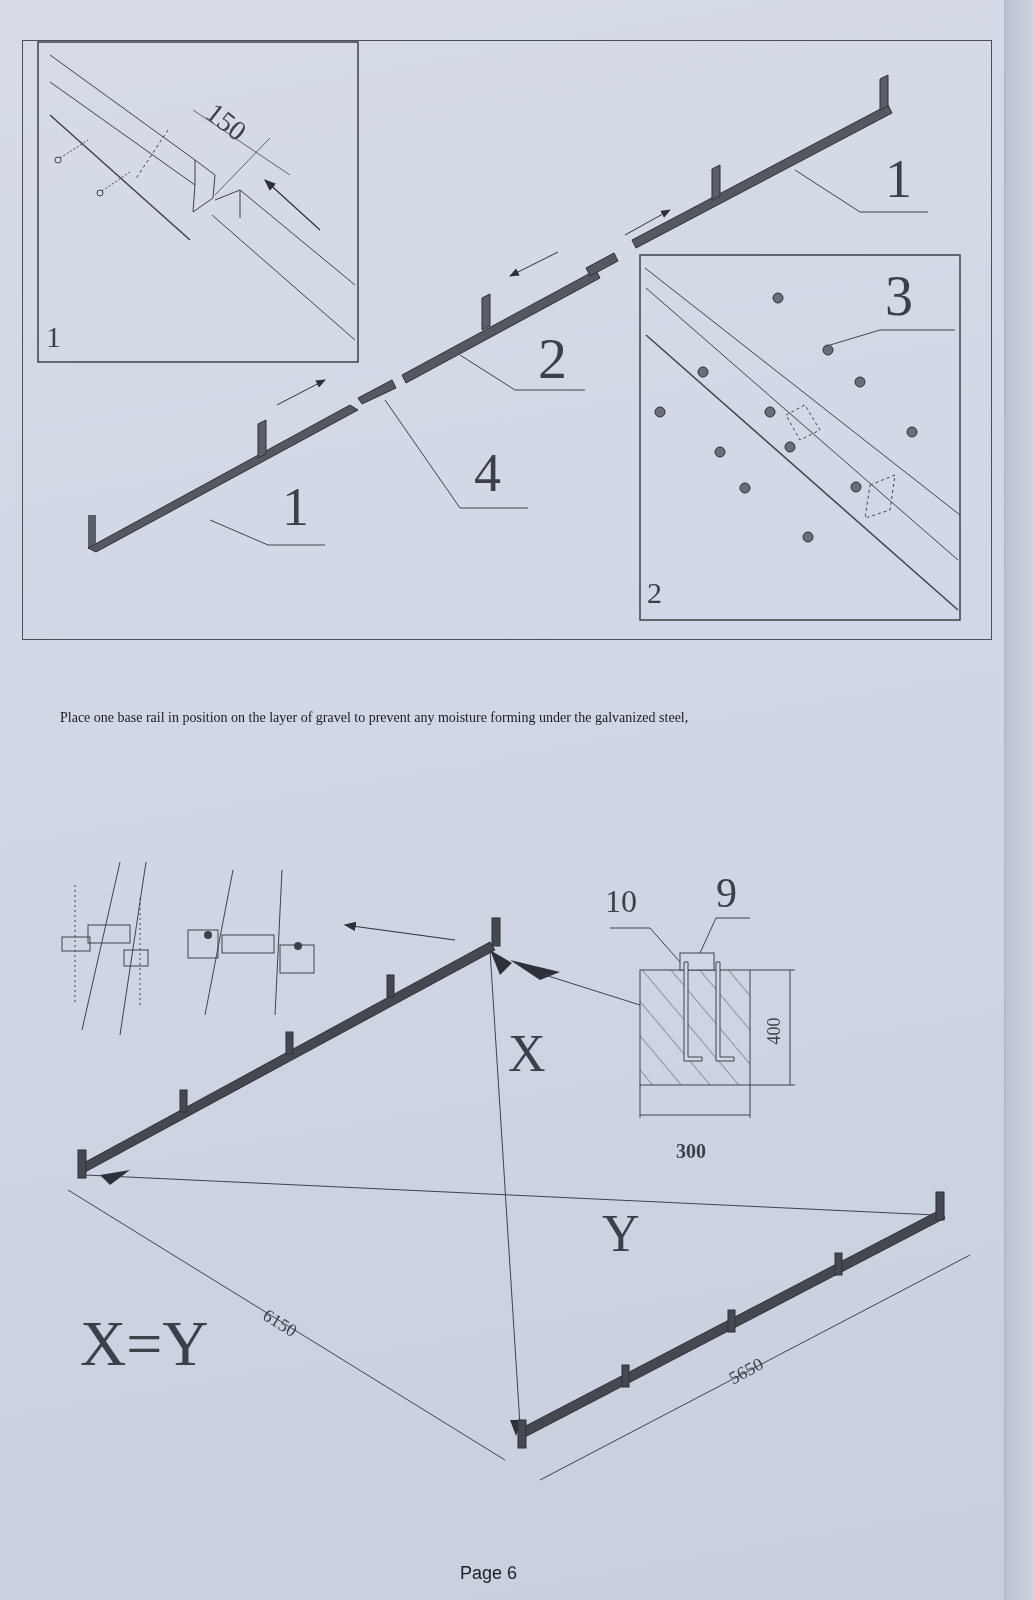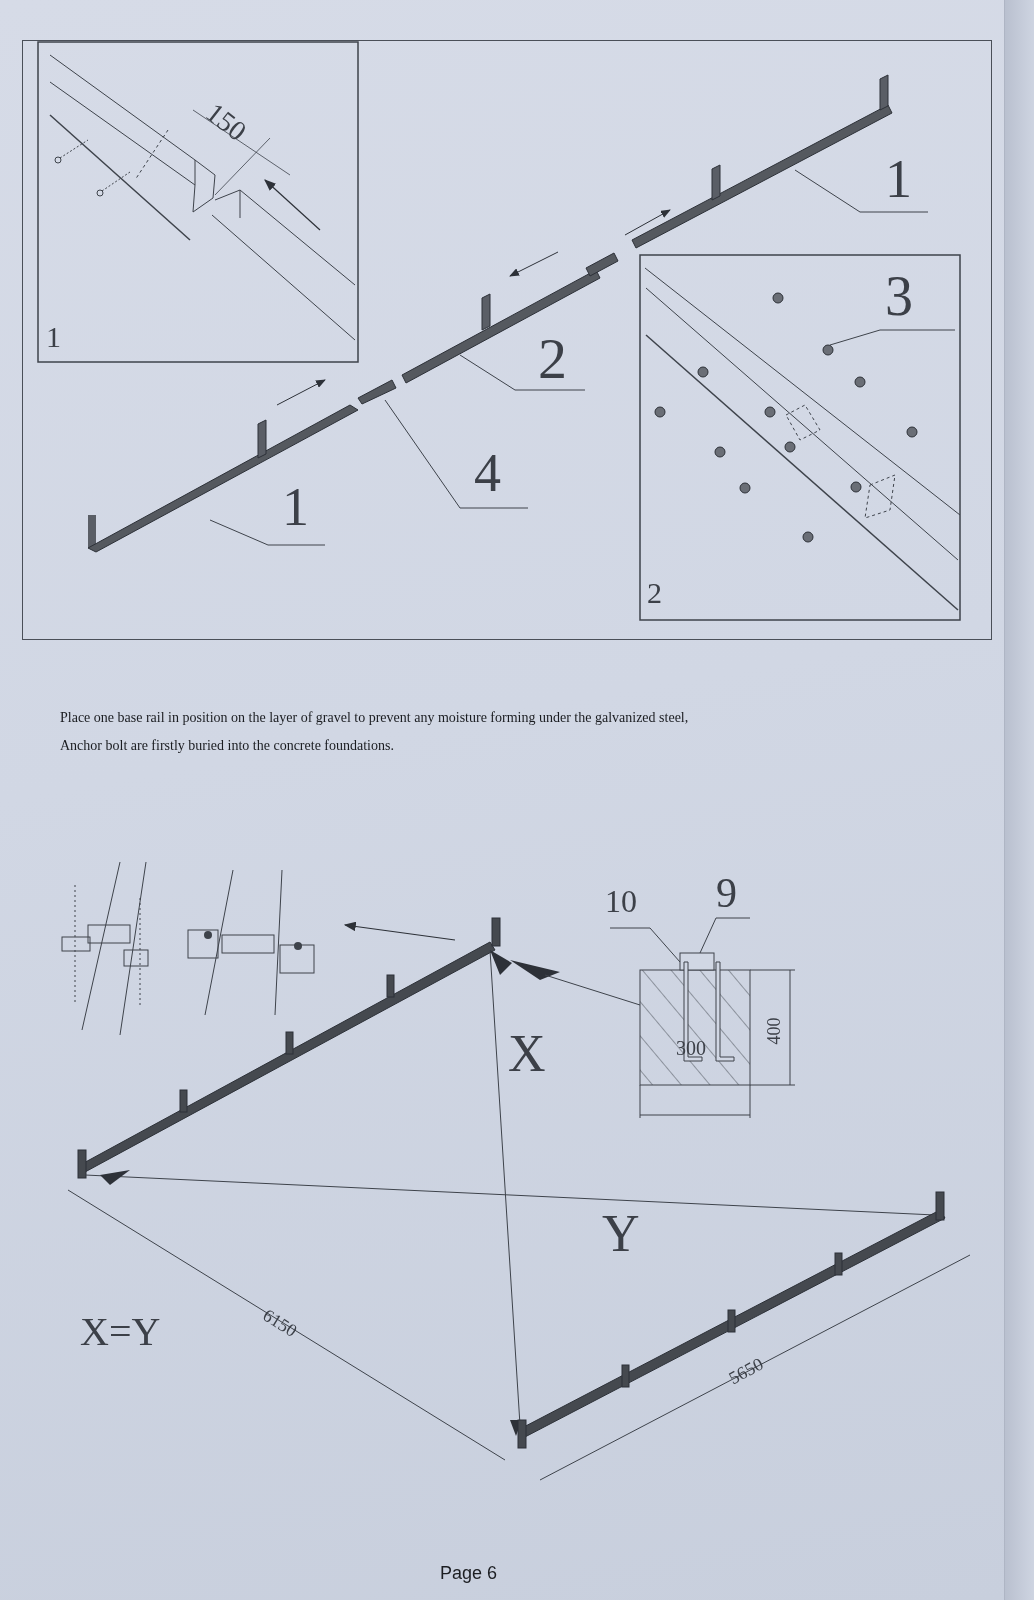--- a/index.html
+++ b/index.html
@@ -30,21 +30,21 @@
   .step-heading {
     position: absolute; left: 0; top: 658px; width: 1000px;
     font-family: "Liberation Sans", sans-serif; font-weight: bold;
     font-size: 22px; color: #111316; letter-spacing: -0.2px;
   }
   .body-text {
     position: absolute; left: 32px; font-family: "Liberation Serif", serif;
     font-size: 14px; color: #1a1c20; white-space: nowrap; margin-left: 28px;
   }
   .page-number {
-    position: absolute; left: 440px; top: 1563px; font-size: 18px;
+    position: absolute; left: 460px; top: 1563px; font-size: 18px;
     color: #1c1e22; font-family: "Liberation Sans", sans-serif;
   }
   .ghost {
     position: absolute; font-family: "Liberation Serif", serif; color: #b9bfcc;
     font-size: 14px; white-space: nowrap; opacity: 0.8;
   }
 </style>
 </head>
 <body>
 
@@ -196,27 +196,26 @@
   <div class="lbl" style="left:205px;top:108px;font-size:28px;transform:rotate(38deg);">150</div>
   <div class="lbl" style="left:46px;top:322px;font-size:30px;">1</div>
   <div class="lbl" style="left:282px;top:480px;font-size:54px;">1</div>
   <div class="lbl" style="left:474px;top:446px;font-size:54px;">4</div>
   <div class="lbl" style="left:538px;top:330px;font-size:58px;">2</div>
   <div class="lbl" style="left:885px;top:152px;font-size:54px;">1</div>
   <div class="lbl" style="left:885px;top:268px;font-size:56px;">3</div>
   <div class="lbl" style="left:647px;top:578px;font-size:30px;">2</div>
 
   <div class="body-text" style="top:710px;">Place one base rail in position on the layer of gravel to prevent any moisture forming under the galvanized steel,</div>
-  <div class="body-text" style="top:738px;">Anchor bolt are firstly buried into the concrete foundations.</div>
 
   <div class="lbl" style="left:508px;top:1028px;font-size:52px;">X</div>
   <div class="lbl" style="left:602px;top:1208px;font-size:52px;">Y</div>
-  <div class="lbl" style="left:80px;top:1312px;font-size:40px;">X=Y</div>
+  <div class="lbl" style="left:80px;top:1312px;font-size:64px;">X=Y</div>
   <div class="lbl" style="left:262px;top:1314px;font-size:18px;transform:rotate(32deg);">6150</div>
   <div class="lbl" style="left:728px;top:1362px;font-size:18px;transform:rotate(-28deg);">5650</div>
   <div class="lbl" style="left:605px;top:885px;font-size:32px;">10</div>
   <div class="lbl" style="left:716px;top:872px;font-size:42px;">9</div>
-  <div class="lbl" style="left:676px;top:1038px;font-size:20px;">300</div>
+  <div class="lbl" style="left:676px;top:1141px;font-size:20px;font-weight:bold;">300</div>
   <div class="lbl" style="left:760px;top:1022px;font-size:18px;transform:rotate(-90deg);">400</div>
 
   <div class="page-number">Page 6</div>
 </div>
 <div class="page-edge"></div>
 
 </body></html>

